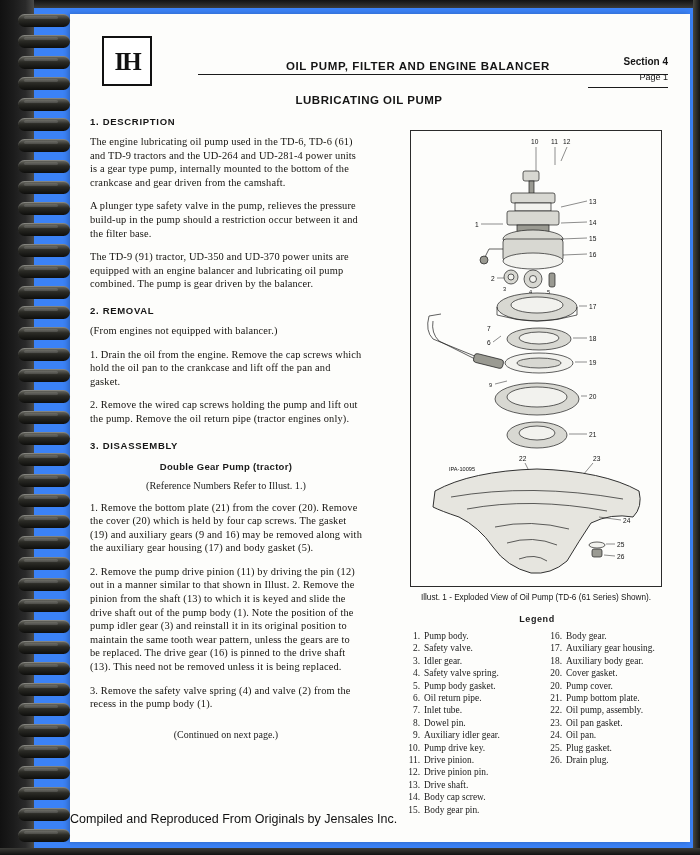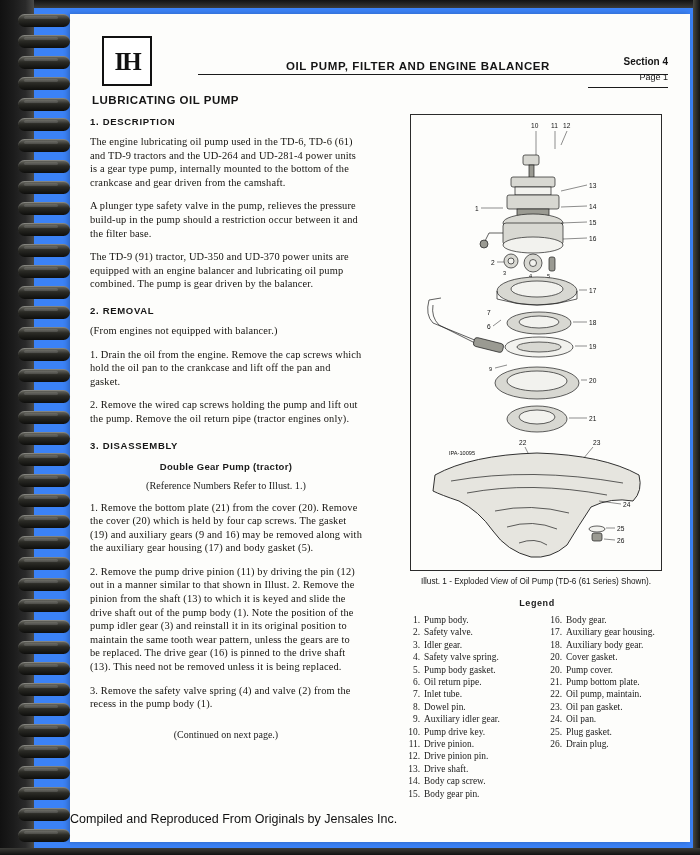--- a/index.html
+++ b/index.html
@@ -146,22 +146,23 @@
   }
   #rule-top2 {
     position: absolute;
     left: 500px; top: 53px;
     width: 80px; height: 1px;
     background: #1b1b1b;
   }
 
   #doc-title {
     position: absolute;
-    left: 22px; top: 80px;
+    left: 6px; top: 80px;
     width: 586px;
+    text-align: center;
     font-family: "Liberation Sans", sans-serif;
     font-weight: bold;
     font-size: 11.5px;
     letter-spacing: .5px;
     color: #151515;
   }
 
   
   #col-left {
     position: absolute;
@@ -203,21 +204,21 @@
   .continued {
     font-family: "Liberation Serif", serif;
     font-size: 10px;
     text-align: center;
     margin-top: 18px;
   }
 
   
   #col-right {
     position: absolute;
-    left: 330px; top: 100px;
+    left: 330px; top: 116px;
     width: 274px;
   }
   #illus-box {
     position: relative;
     width: 250px;
     height: 455px;
     margin-left: 10px;
     border: 1px solid #2b2b2b;
     background: #fdfdfb;
     overflow: hidden;
@@ -582,21 +583,21 @@
           <div class="lg-row">
               <span class="lg-num">20.</span>
               <span class="lg-txt">Pump cover.</span>
             </div>
           <div class="lg-row">
               <span class="lg-num">21.</span>
               <span class="lg-txt">Pump bottom plate.</span>
             </div>
           <div class="lg-row">
               <span class="lg-num">22.</span>
-              <span class="lg-txt">Oil pump, maintain.</span>
+              <span class="lg-txt">Oil pump, assembly.</span>
             </div>
           <div class="lg-row">
               <span class="lg-num">23.</span>
               <span class="lg-txt">Oil pan gasket.</span>
             </div>
           <div class="lg-row">
               <span class="lg-num">24.</span>
               <span class="lg-txt">Oil pan.</span>
             </div>
           <div class="lg-row">

